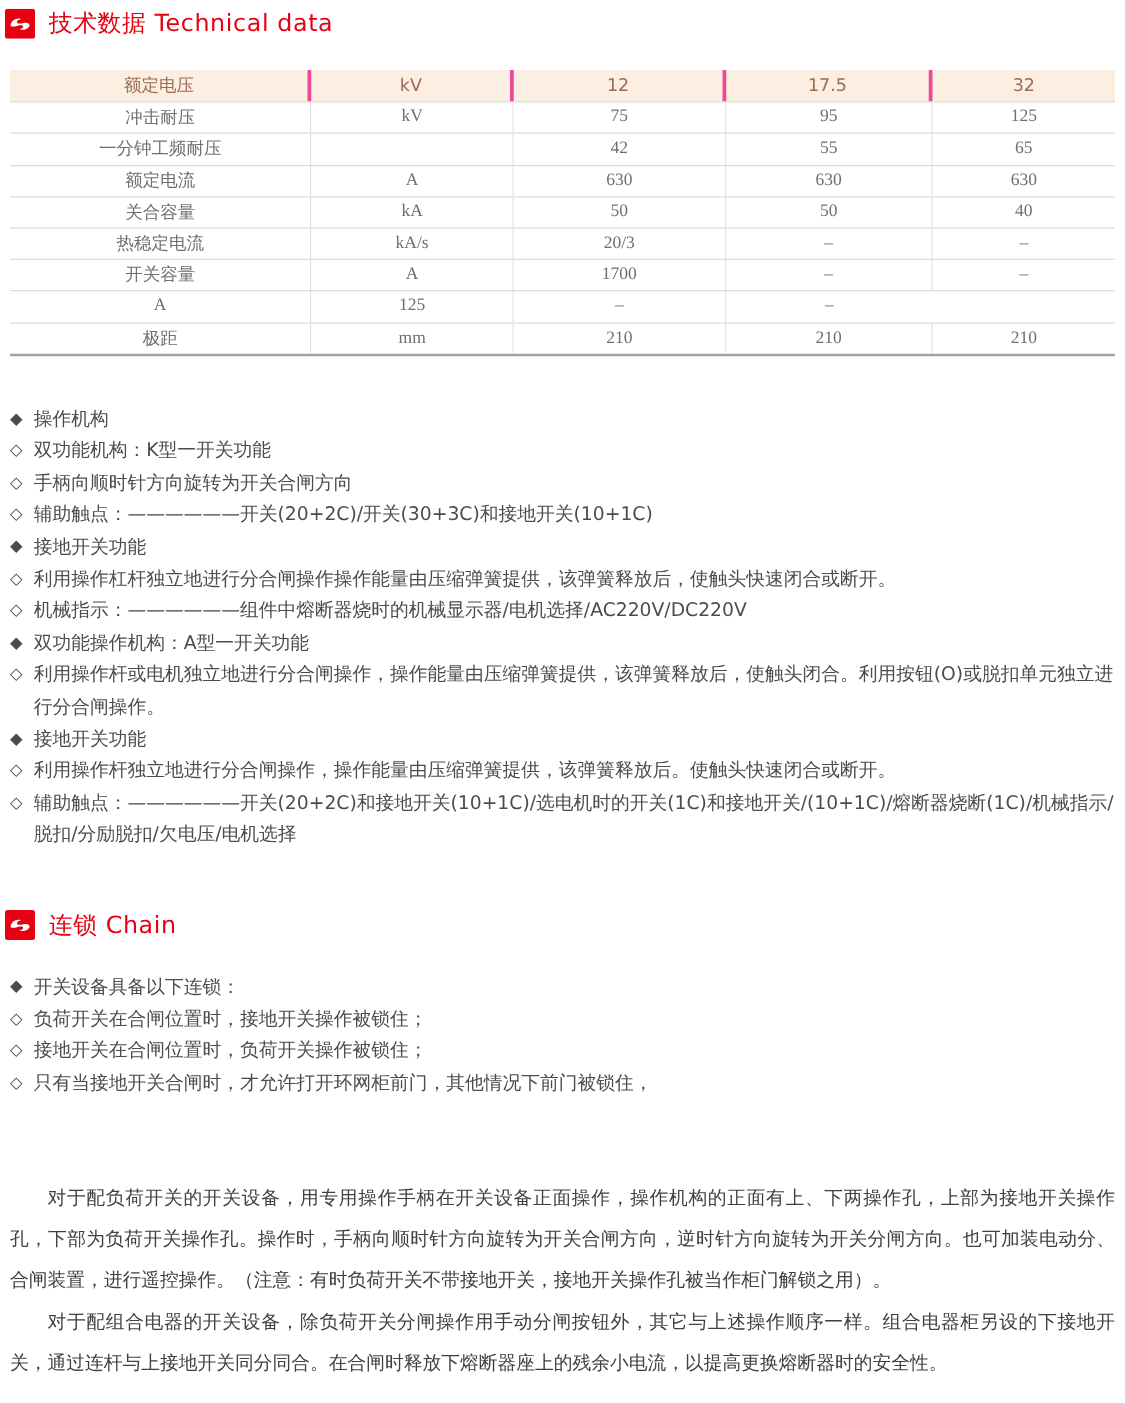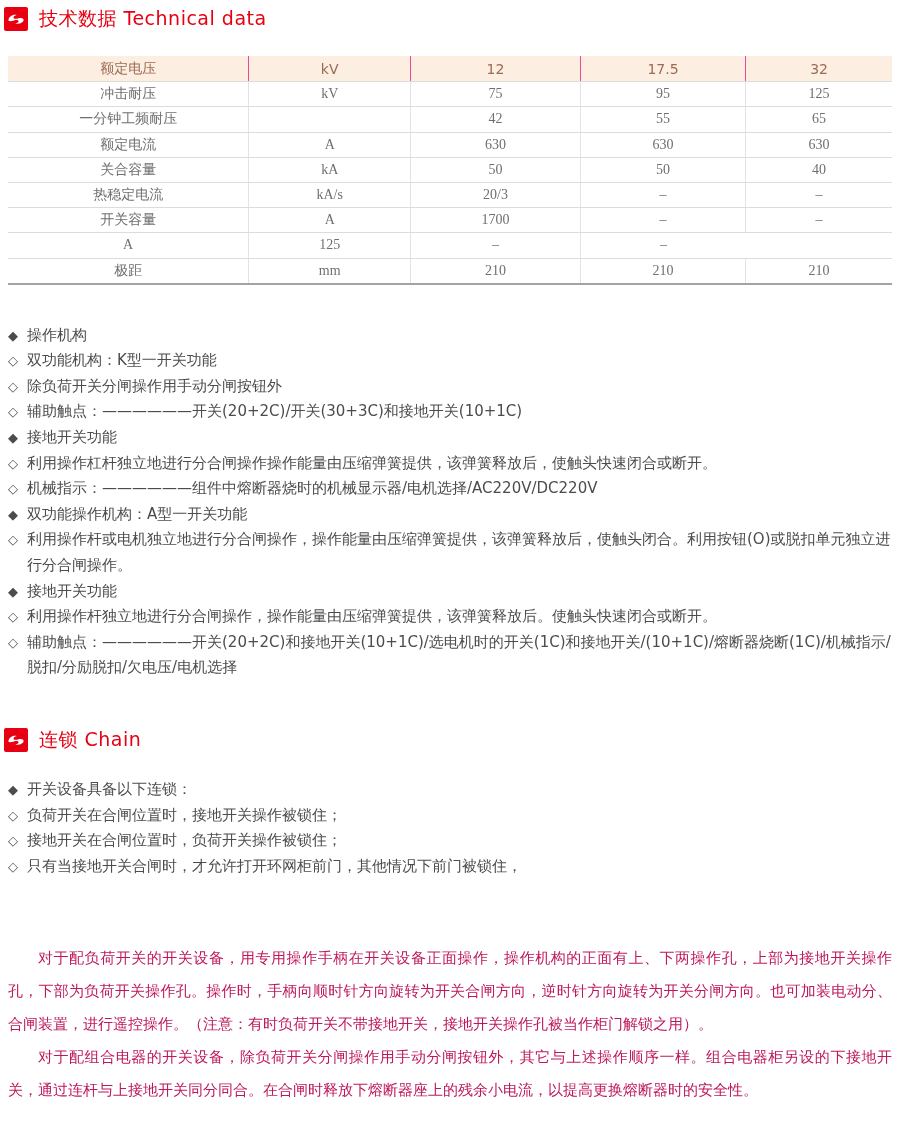--- a/index.html
+++ b/index.html
@@ -20,37 +20,37 @@
   .spec-table { margin:24px 8px 0 8px; border-bottom:2px solid #a3a3a3; }
   .t-row {
     display:grid; grid-template-columns:27.3% 18.3% 19.2% 18.7% 16.5%;
     height:25.2px; align-items:center; text-align:center;
     font-size:14px; color:#6f6f6f;
   }
   .t-row + .t-row { border-top:1px solid #dcdcdc;font-family:Liberation Serif, serif; }
   .t-cell { height:100%; display:flex; align-items:center; justify-content:center; }
   .t-row .t-cell:not(:last-child) { border-right:1px solid #e3e3e3; }
   .t-row.head { background:#fdeee2; color:#9b6b52; }
-  .t-row.head .t-cell:not(:last-child) { border-right:1px solid #ec4899; }
+  .t-row.head .t-cell:not(:last-child) { border-right:3px solid #ec4899; }
 
   
   .bullets { margin:38px 8px 0 8px; }
   .bullets.chain { margin-top:24px; }
   .b-item { display:flex; font-size:15px; line-height:25.6px; color:#4c4c4c; }
   .b-marker { flex:none; width:19px; font-size:13px; }
   .b-text { flex:1; }
 
   .gap-chain { height:46px; }
   .gap-oper { height:47px; }
   .gap-para { height:16px; }
 
   
   .paragraphs { margin:0 8px 0 8px; }
   .paragraphs p {
-    margin:0; font-size:15px; line-height:33px; color:#be185d;
+    margin:0; font-size:15px; line-height:33px; color:#404040;
     text-indent:2em; text-align:justify;
   }
 </style>
 </head>
 <body>
 
 <div class="page">
 
   <div class="section-header">
     <svg class="section-icon" viewBox="0 0 24 24">
@@ -129,21 +129,21 @@
     <div class="b-item">
       <span class="b-marker">◆</span>
       <span class="b-text">操作机构</span>
     </div>
     <div class="b-item">
       <span class="b-marker">◇</span>
       <span class="b-text">双功能机构：K型一开关功能</span>
     </div>
     <div class="b-item">
       <span class="b-marker">◇</span>
-      <span class="b-text">除负荷开关分闸操作用手动分闸按钮外</span>
+      <span class="b-text">手柄向顺时针方向旋转为开关合闸方向</span>
     </div>
     <div class="b-item">
       <span class="b-marker">◇</span>
       <span class="b-text">辅助触点：——————开关(20+2C)/开关(30+3C)和接地开关(10+1C)</span>
     </div>
     <div class="b-item">
       <span class="b-marker">◆</span>
       <span class="b-text">接地开关功能</span>
     </div>
     <div class="b-item">

